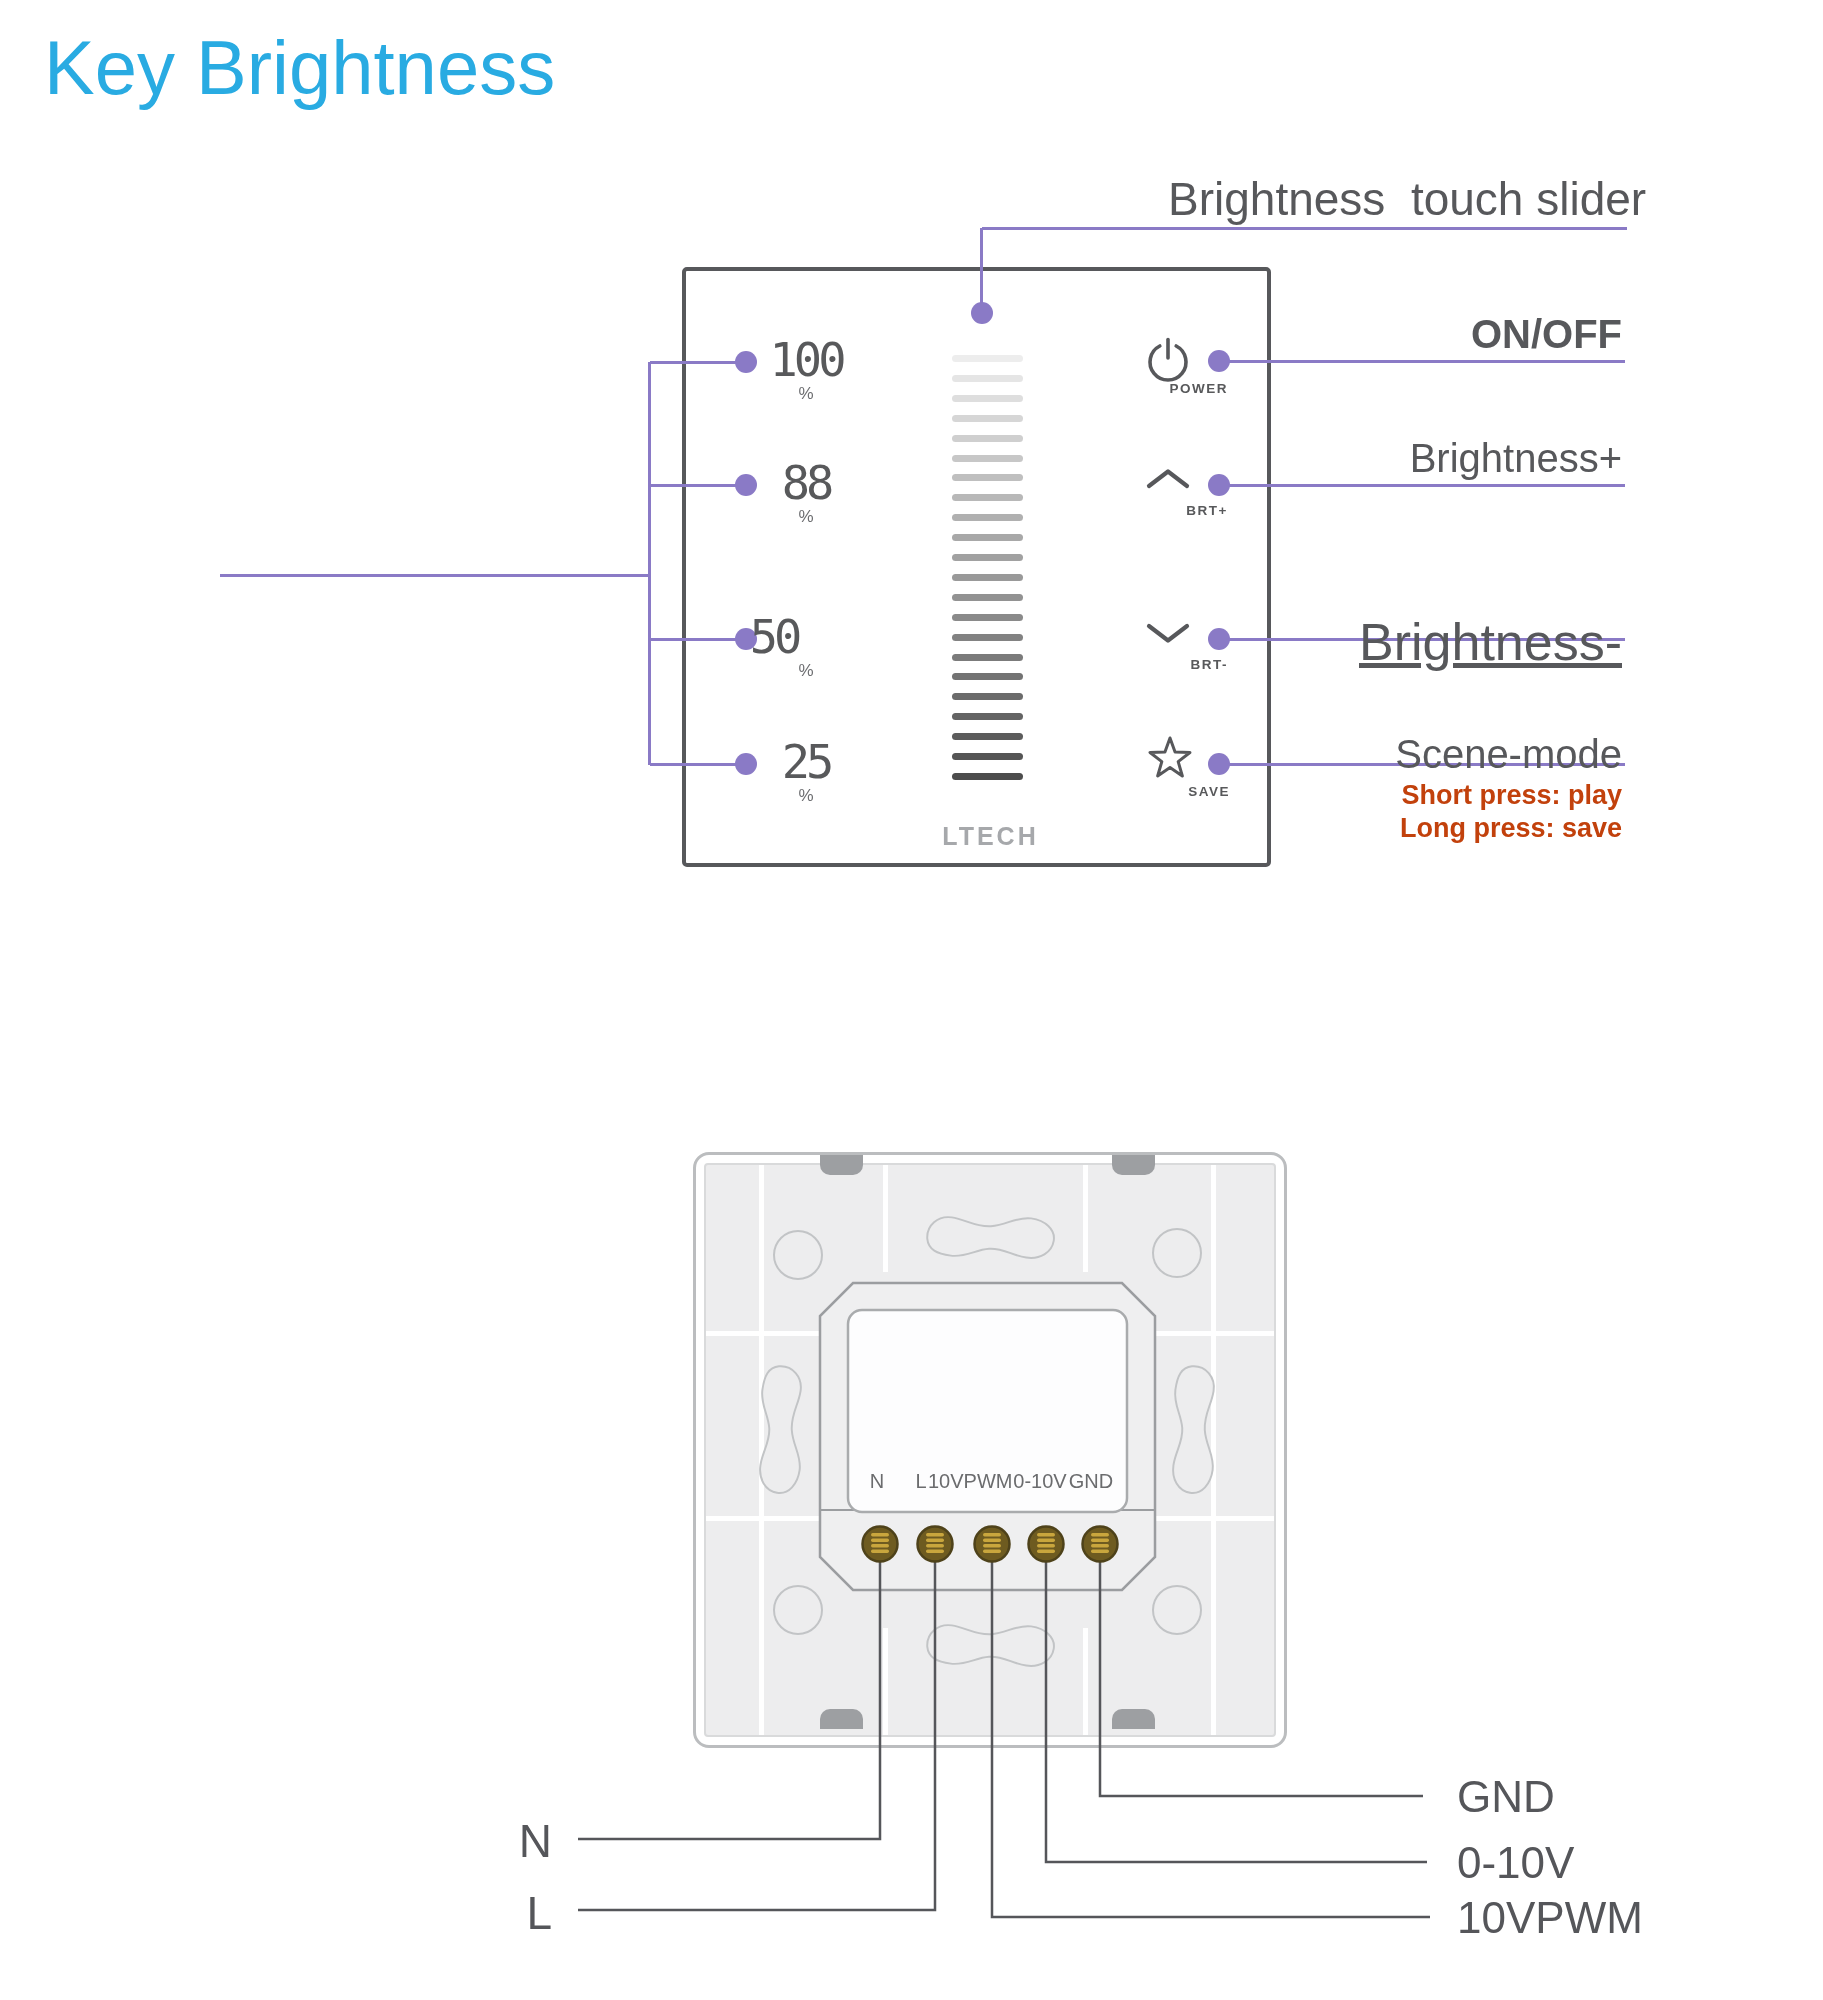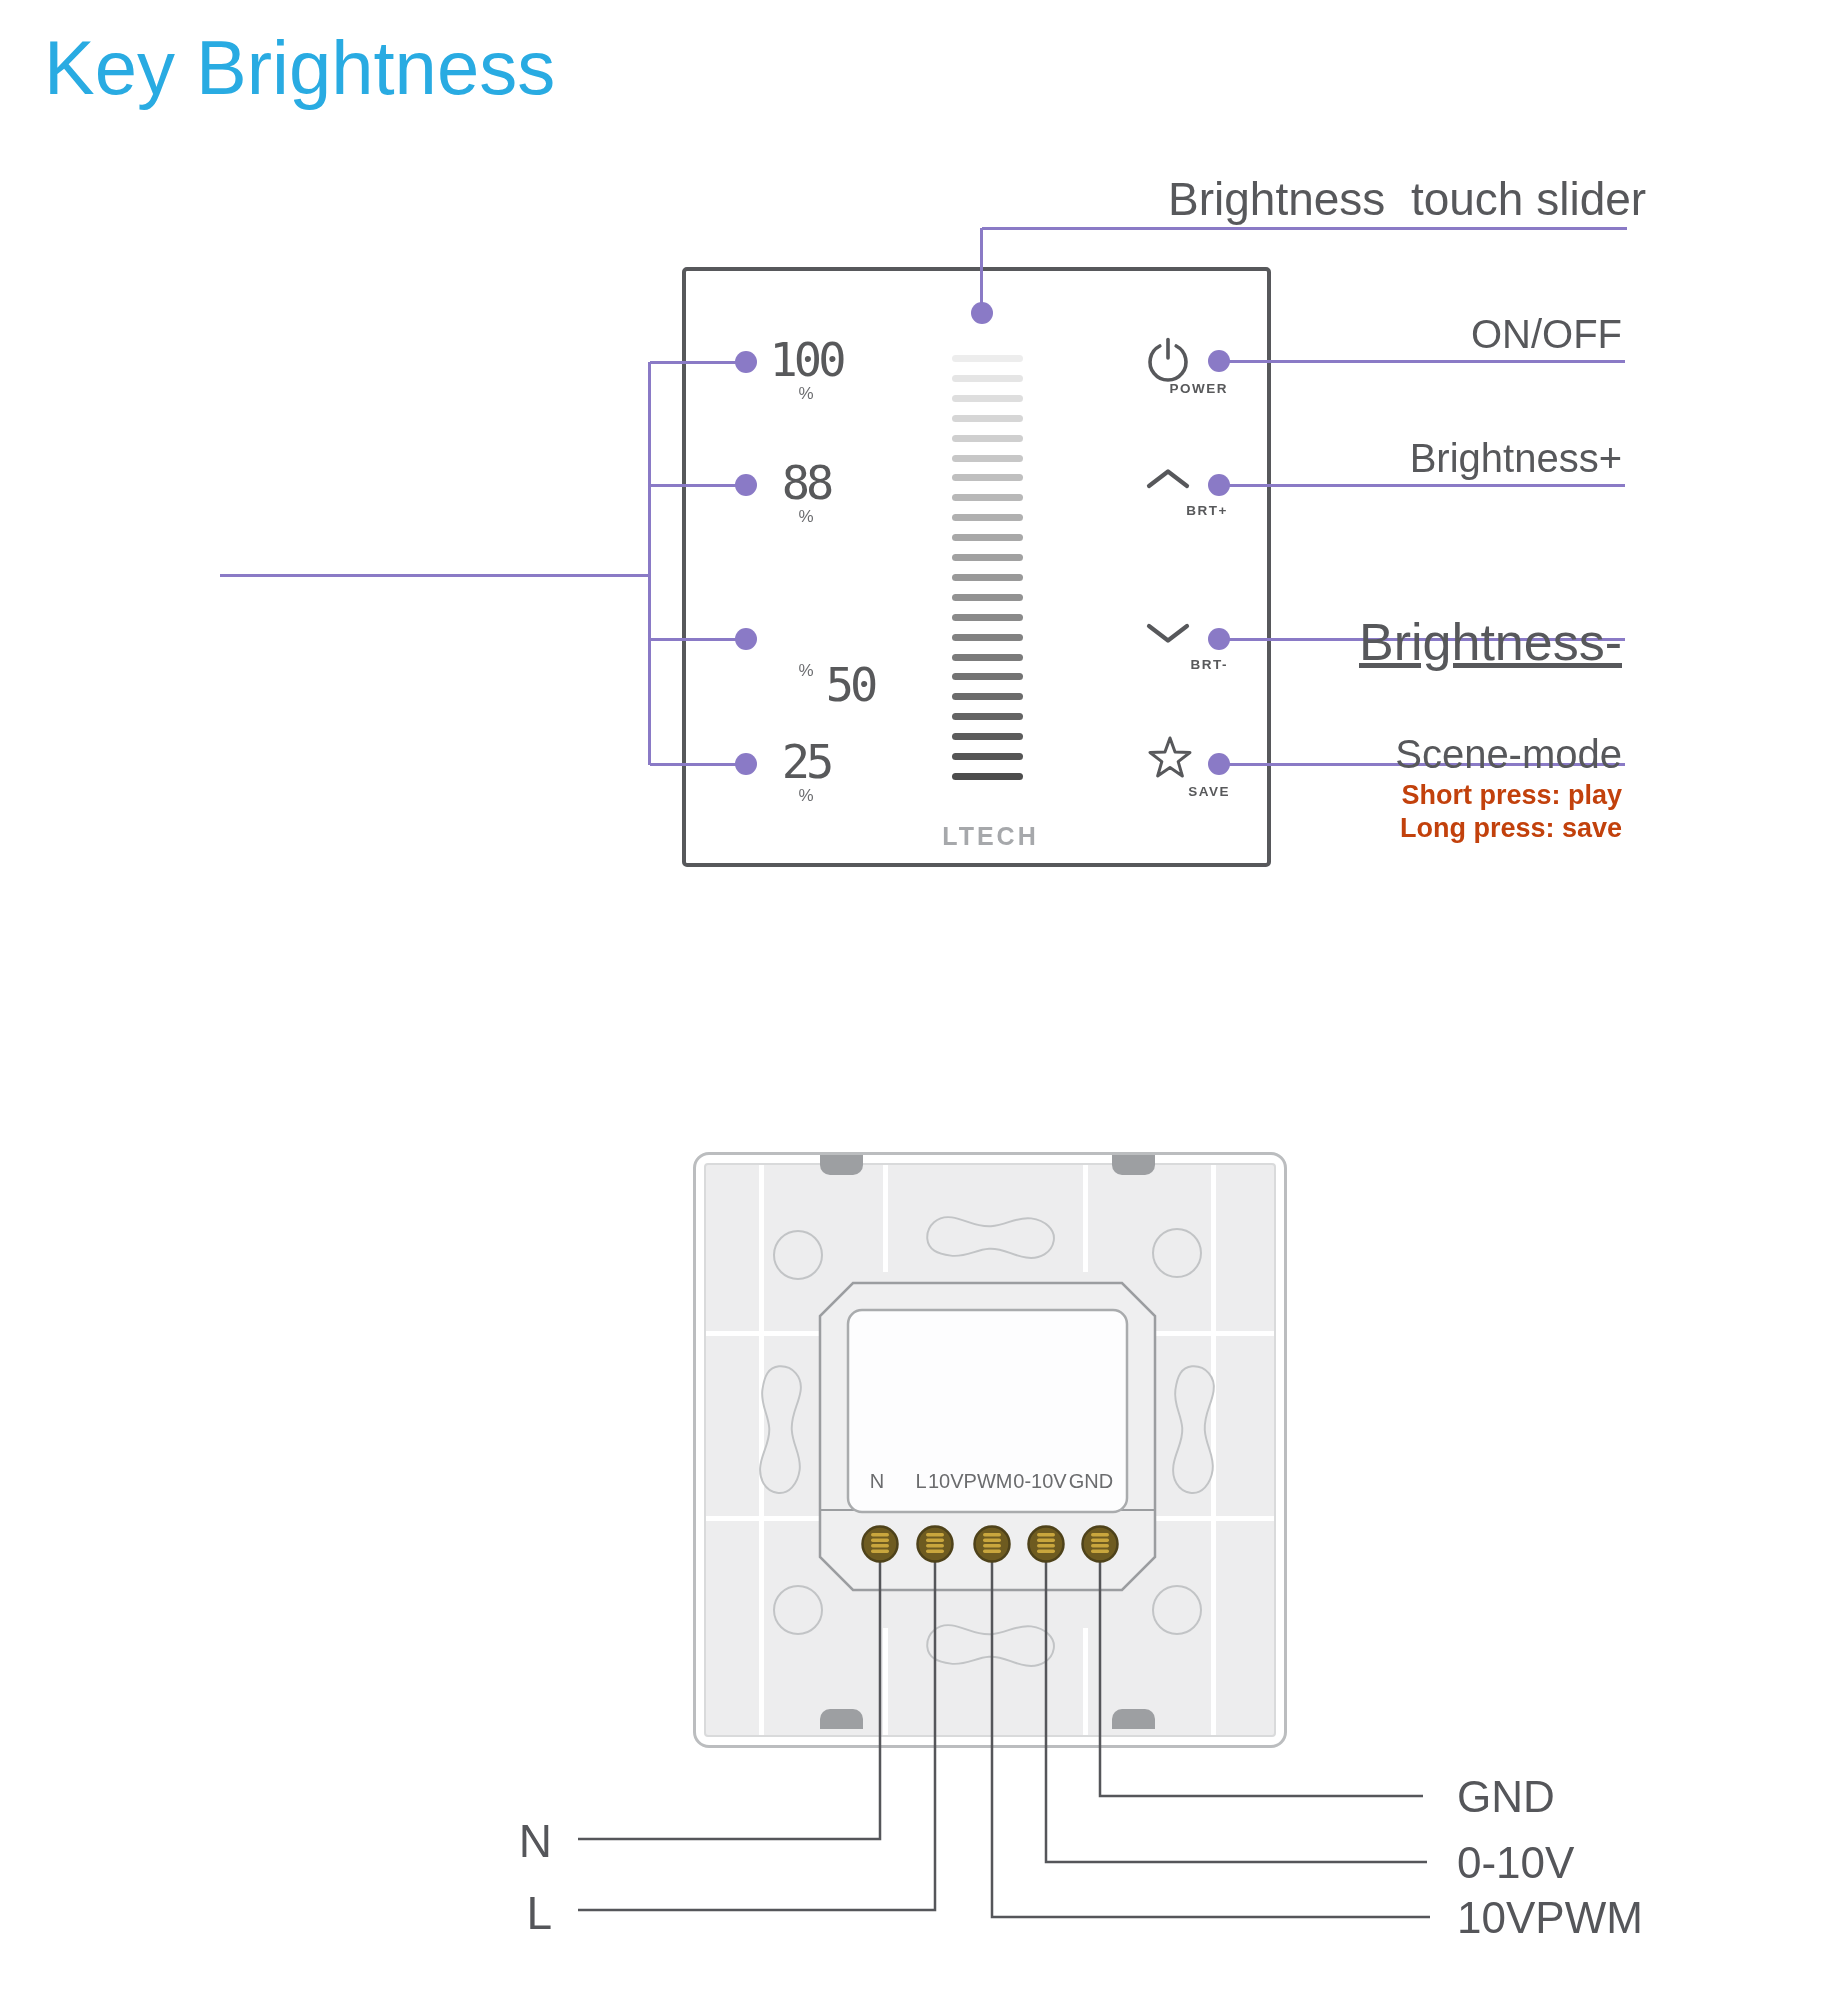--- a/index.html
+++ b/index.html
@@ -46,21 +46,21 @@
 
   <div class="dot" style="left:735px;top:351px;"></div>
   <div class="pct-num" style="left:746px;top:336px;">100</div>
   <div class="pct-unit" style="left:746px;top:384px;">%</div>
 
   <div class="dot" style="left:735px;top:474px;"></div>
   <div class="pct-num" style="left:746px;top:459px;">88</div>
   <div class="pct-unit" style="left:746px;top:507px;">%</div>
 
   <div class="dot" style="left:735px;top:628px;"></div>
-  <div class="pct-num" style="left:790px;top:613px;margin-top:48px;">50</div>
+  <div class="pct-num" style="left:714px;top:613px;">50</div>
   <div class="pct-unit" style="left:746px;top:661px;">%</div>
 
   <div class="dot" style="left:735px;top:753px;"></div>
   <div class="pct-num" style="left:746px;top:738px;">25</div>
   <div class="pct-unit" style="left:746px;top:786px;">%</div>
 
   <div class="slider-bars">
       <div class="sbar" style="top: 0px; background: rgb(237, 237, 237);"></div>
       <div class="sbar" style="top: 19.9px; background: rgb(229, 229, 229);"></div>
       <div class="sbar" style="top: 39.8px; background: rgb(222, 222, 222);"></div>
@@ -122,21 +122,21 @@
   <div class="pline" style="left:980px;top:228px;width:3px;height:86px;"></div>
   <div class="pline" style="left:982px;top:226.5px;width:645px;height:3px;"></div>
   <div class="dot" style="left:971px;top:302px;"></div>
   <div class="ann" style="left:1168px;top:172px;font-size:46px;">Brightness  touch slider</div>
 
   <div class="pline" style="left:1219px;top:359.5px;width:406px;height:3px;"></div>
   <div class="pline" style="left:1219px;top:483.5px;width:406px;height:3px;"></div>
   <div class="pline" style="left:1219px;top:637.5px;width:406px;height:3px;"></div>
   <div class="pline" style="left:1219px;top:762.5px;width:406px;height:3px;"></div>
 
-  <div class="ann-right" style="top:312px;font-size:40px;">ON/OFF</div>
+  <div class="ann-right" style="top:312px;font-size:40px;font-weight:bold;">ON/OFF</div>
   <div class="ann-right" style="top:436px;font-size:40px;">Brightness+</div>
   <div class="ann-right" style="top:612px;font-size:52px;text-decoration:underline;">Brightness-</div>
   <div class="ann-right" style="top:732px;font-size:40px;">Scene-mode</div>
   <div class="ann-right note" style="top:780px;font-size:27px;">Short press: play</div>
   <div class="ann-right note" style="top:813px;font-size:27px;">Long press: save</div>
 
 
   <div class="panel-back">
     <div class="plate"></div>
     <div class="tab tab-top" style="left:124px;"></div>

